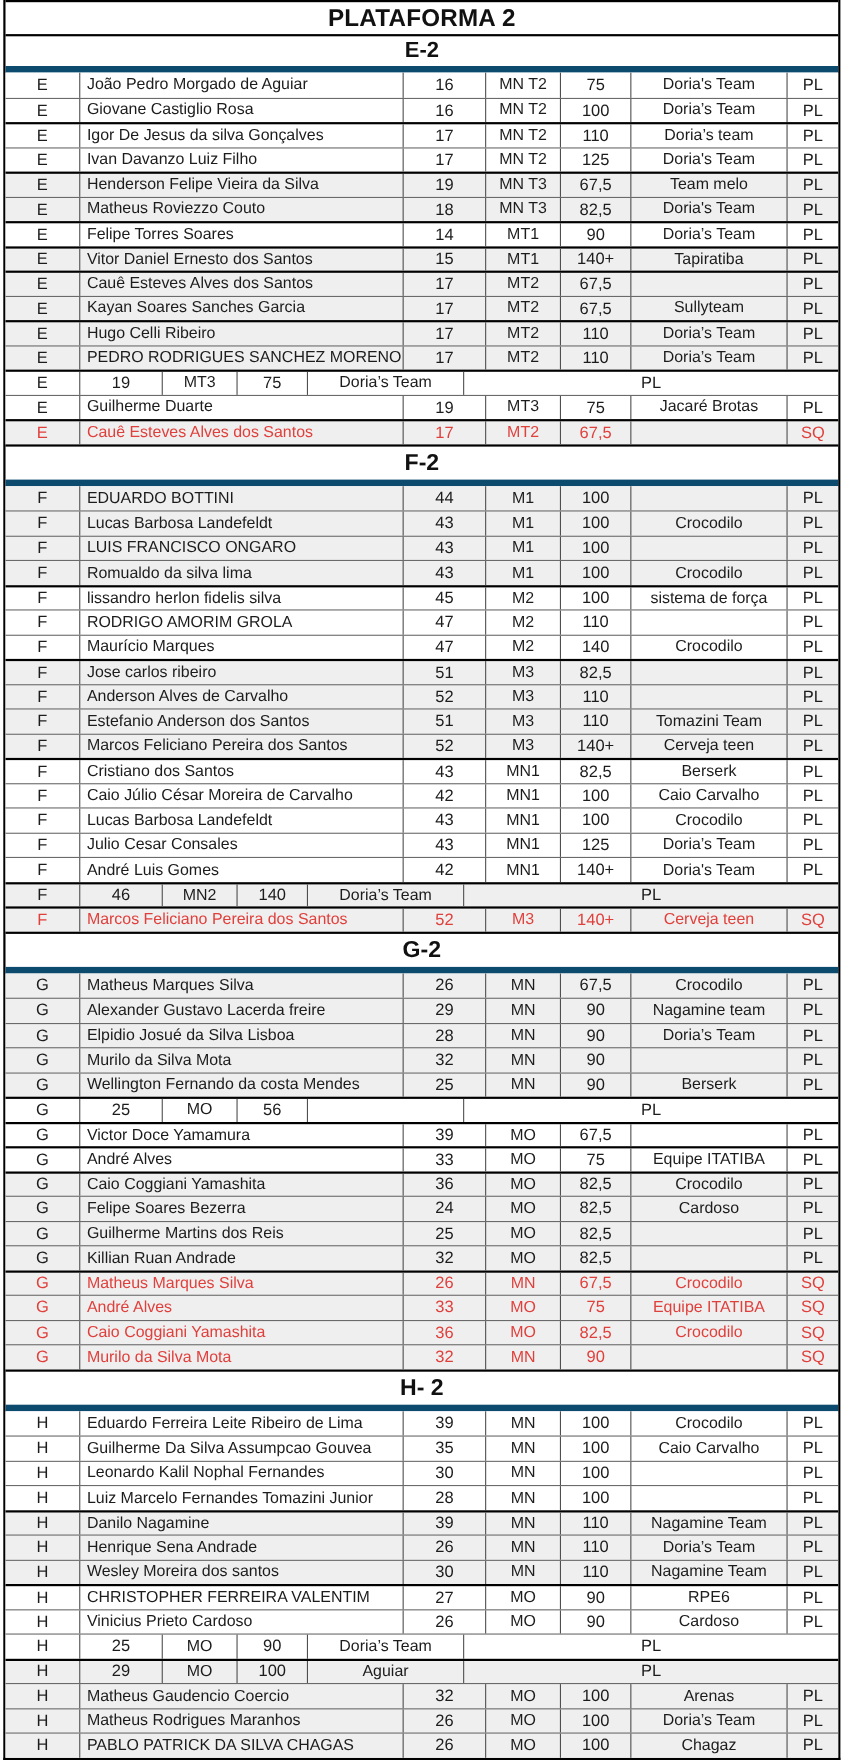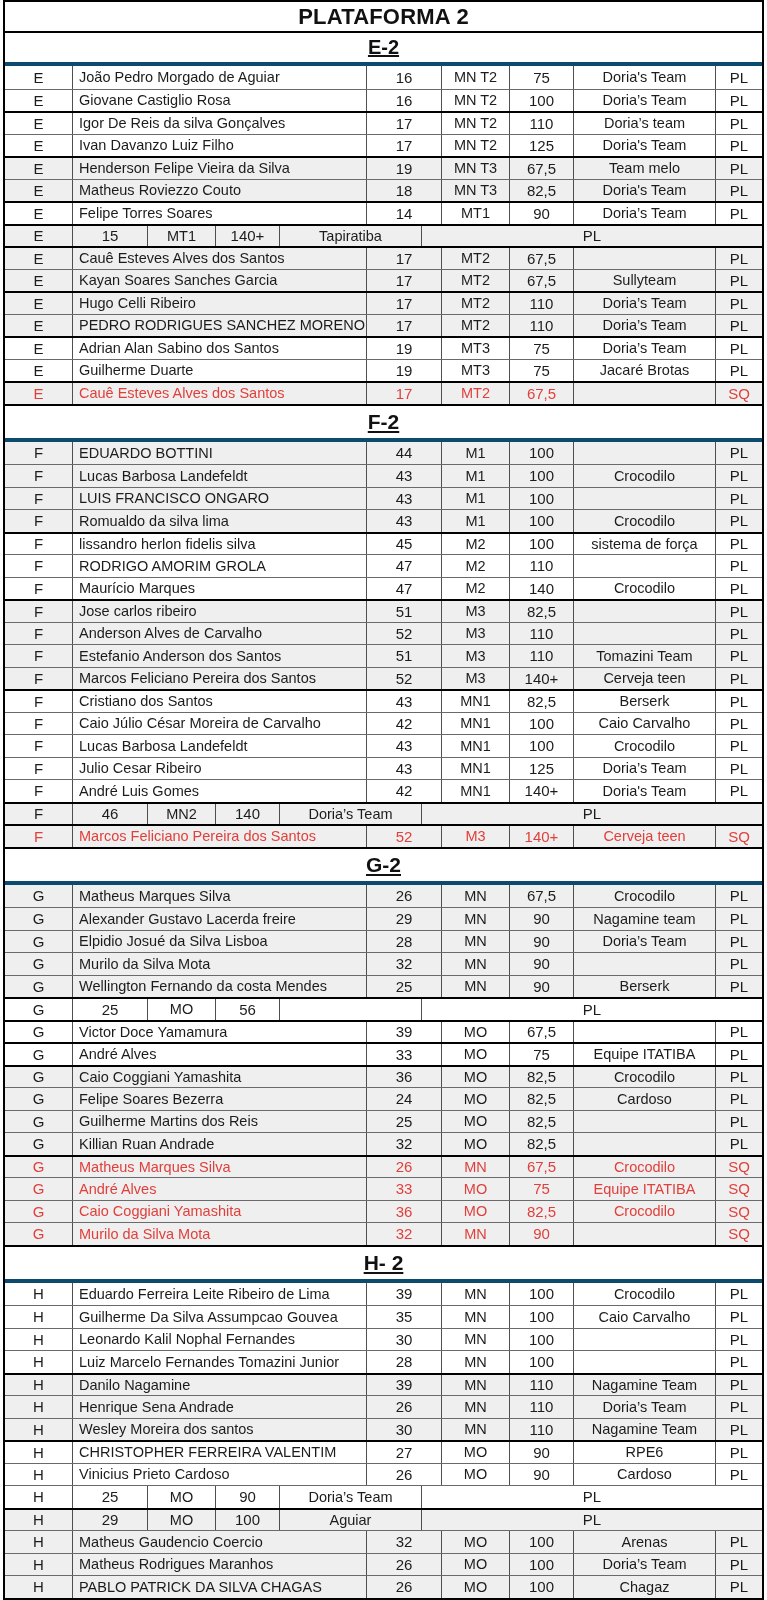--- a/index.html
+++ b/index.html
@@ -1,20 +1,20 @@
 <!DOCTYPE html>
 <html><head>
 <meta charset="utf-8">
 <style>
   html,body{margin:0;padding:0;background:#ffffff;}
   body{width:767px;height:1600px;font-family:"Liberation Sans",sans-serif;-webkit-font-smoothing:antialiased;}
   *{box-sizing:border-box;}
   .sheet{margin-left:3px;width:761px;height:1600px;border-left:2px solid #000;border-right:2px solid #000;border-bottom:2px solid #000;background:#fff;}
   .title{height:33px;border-top:2px solid #000;border-bottom:2px solid #000;display:flex;align-items:center;justify-content:center;font-weight:bold;font-size:22px;color:#111;letter-spacing:.2px;}
-  .shdr{height:38px;border-top:2px solid #000;border-bottom:4px solid #0c4a6e;display:flex;align-items:center;justify-content:center;font-weight:bold;font-size:21px;color:#111;text-decoration:underline;}
+  .shdr{height:38px;border-top:2px solid #000;border-bottom:6px solid #0c4a6e;display:flex;align-items:center;justify-content:center;font-weight:bold;font-size:21px;color:#111;}
   .shdr.first{border-top:none;height:33px;font-size:20px;}
   .row{display:flex;height:22.5px;border-top:1px solid #6a6a6a;background:#ffffff;}
   .row.fr{border-top:none;}
   .row.gt{border-top:2px solid #000;}
   .row.g{background:#efefef;}
   .c{height:100%;border-right:1px solid #4f4f4f;display:flex;align-items:center;justify-content:center;font-size:15px;color:#1c1c1c;white-space:nowrap;overflow:hidden;}
   .c-div{width:68px;}
   .c-name{width:294px;justify-content:flex-start;padding-left:6px;font-size:14.5px;}
   .c-age{width:75px;}
   .c-cat{width:68px;font-size:14.5px;}
@@ -43,21 +43,21 @@
         <div class="c c-div">E</div>
         <div class="c c-name">Giovane Castiglio Rosa</div>
         <div class="c c-age">16</div>
         <div class="c c-cat">MN T2</div>
         <div class="c c-wt">100</div>
         <div class="c c-team">Doria’s Team</div>
         <div class="c c-st">PL</div>
       </div>
       <div class="row gt">
         <div class="c c-div">E</div>
-        <div class="c c-name">Igor De Reis da silva Gonçalves</div>
+        <div class="c c-name">Igor De Jesus da silva Gonçalves</div>
         <div class="c c-age">17</div>
         <div class="c c-cat">MN T2</div>
         <div class="c c-wt">110</div>
         <div class="c c-team">Doria’s team</div>
         <div class="c c-st">PL</div>
       </div>
       <div class="row">
         <div class="c c-div">E</div>
         <div class="c c-name">Ivan Davanzo Luiz Filho</div>
         <div class="c c-age">17</div>
@@ -88,20 +88,21 @@
         <div class="c c-div">E</div>
         <div class="c c-name">Felipe Torres Soares</div>
         <div class="c c-age">14</div>
         <div class="c c-cat">MT1</div>
         <div class="c c-wt">90</div>
         <div class="c c-team">Doria’s Team</div>
         <div class="c c-st">PL</div>
       </div>
       <div class="row g gt">
         <div class="c c-div">E</div>
+        <div class="c c-name">Vitor Daniel Ernesto dos Santos</div>
         <div class="c c-age">15</div>
         <div class="c c-cat">MT1</div>
         <div class="c c-wt">140+</div>
         <div class="c c-team">Tapiratiba</div>
         <div class="c c-st">PL</div>
       </div>
       <div class="row g gt">
         <div class="c c-div">E</div>
         <div class="c c-name">Cauê Esteves Alves dos Santos</div>
         <div class="c c-age">17</div>
@@ -132,21 +133,20 @@
         <div class="c c-div">E</div>
         <div class="c c-name">PEDRO RODRIGUES SANCHEZ MORENO</div>
         <div class="c c-age">17</div>
         <div class="c c-cat">MT2</div>
         <div class="c c-wt">110</div>
         <div class="c c-team">Doria’s Team</div>
         <div class="c c-st">PL</div>
       </div>
       <div class="row gt">
         <div class="c c-div">E</div>
-        <div class="c c-name">Adrian Alan Sabino dos Santos</div>
         <div class="c c-age">19</div>
         <div class="c c-cat">MT3</div>
         <div class="c c-wt">75</div>
         <div class="c c-team">Doria’s Team</div>
         <div class="c c-st">PL</div>
       </div>
       <div class="row">
         <div class="c c-div">E</div>
         <div class="c c-name">Guilherme Duarte</div>
         <div class="c c-age">19</div>
@@ -286,21 +286,21 @@
         <div class="c c-div">F</div>
         <div class="c c-name">Lucas Barbosa Landefeldt</div>
         <div class="c c-age">43</div>
         <div class="c c-cat">MN1</div>
         <div class="c c-wt">100</div>
         <div class="c c-team">Crocodilo</div>
         <div class="c c-st">PL</div>
       </div>
       <div class="row">
         <div class="c c-div">F</div>
-        <div class="c c-name">Julio Cesar Ribeiro</div>
+        <div class="c c-name">Julio Cesar Consales</div>
         <div class="c c-age">43</div>
         <div class="c c-cat">MN1</div>
         <div class="c c-wt">125</div>
         <div class="c c-team">Doria’s Team</div>
         <div class="c c-st">PL</div>
       </div>
       <div class="row">
         <div class="c c-div">F</div>
         <div class="c c-name">André Luis Gomes</div>
         <div class="c c-age">42</div>

